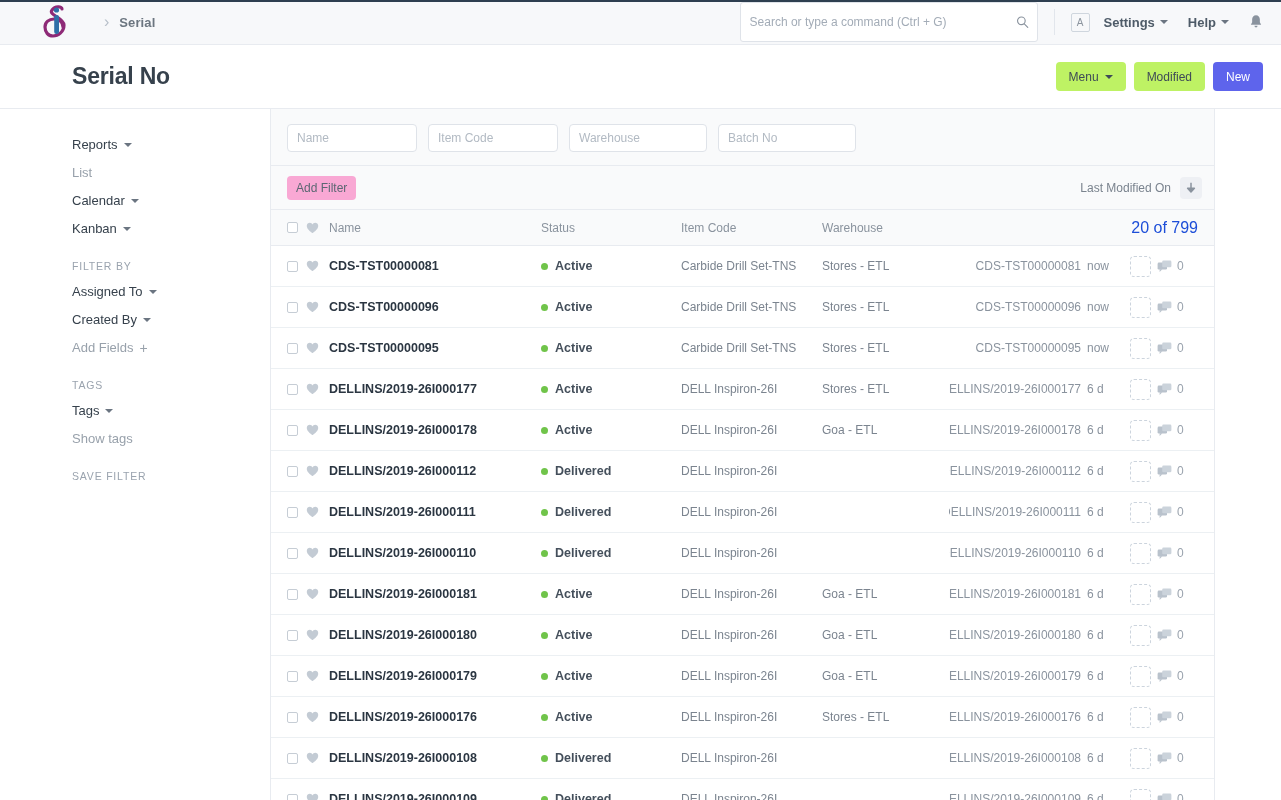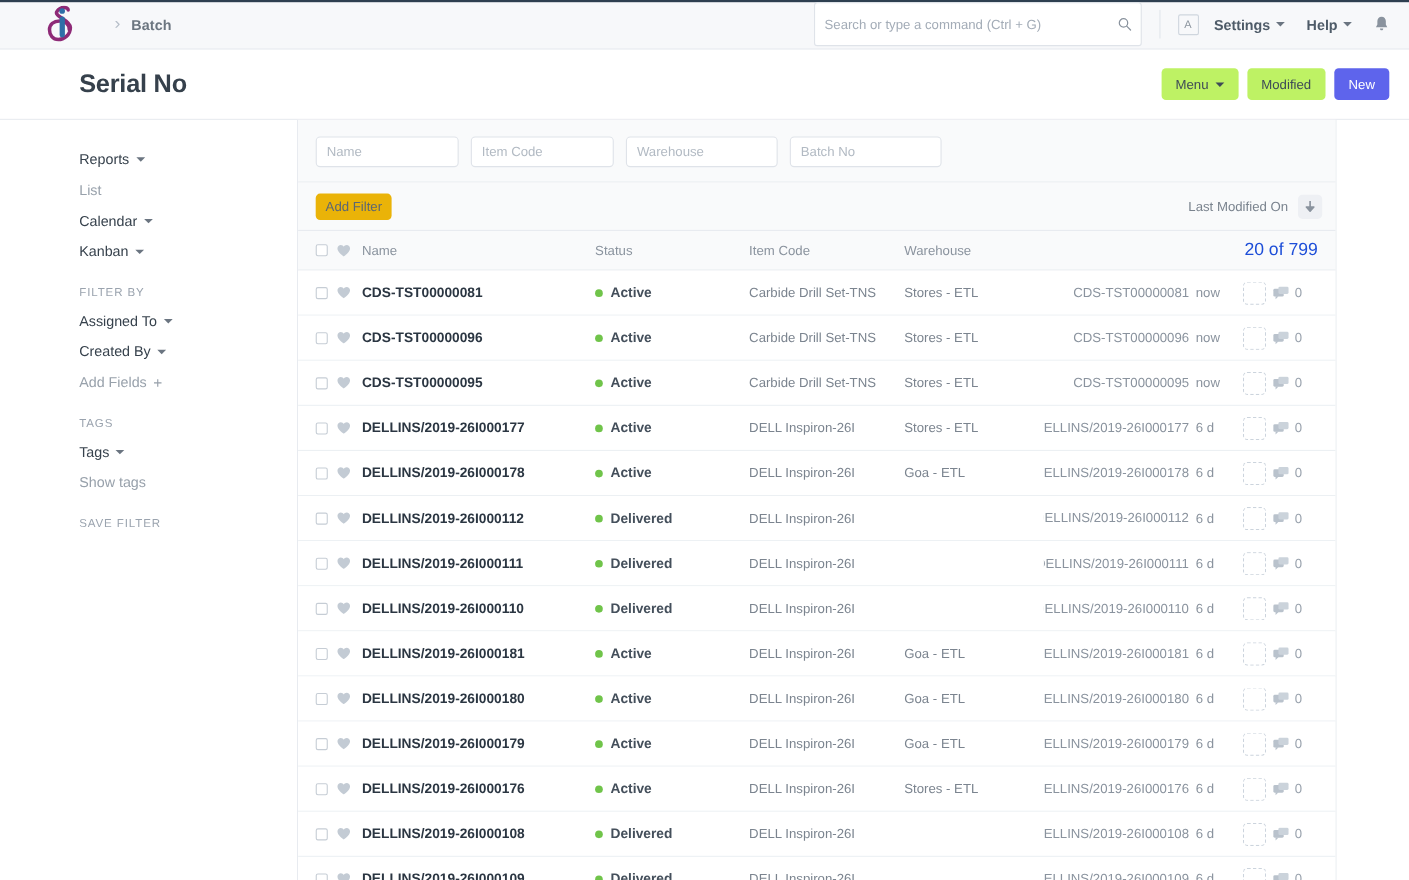--- a/index.html
+++ b/index.html
@@ -90,21 +90,21 @@
   .list-wrap { width: 945px; border-left:1px solid #e8ebf0; border-right:1px solid #e8ebf0; background:#fff; }
   .filter-area { background:#f9fafb; border-bottom:1px solid #e8ebf0; padding: 15px 16px 13px 16px; display:flex; gap:11px; }
   .filter-input {
     width: 130px; height:28px; border:1px solid #dfe3e9; border-radius:4px; background:#fff;
     padding:0 9px; font-size:12px; color:#8d96a0; font-family:"Liberation Sans", sans-serif; outline:none;
   }
   .filter-input::placeholder { color:#b2bac3; }
   .filter-input.wide { width: 138px; }
 
   .subbar { background:#f9fafb; border-bottom:1px solid #e8ebf0; height:44px; display:flex; align-items:center; padding: 0 12px 0 16px; }
-  .add-filter { font-size:12px; color:#5c6773; background:#eab308; border:none; border-radius:4px; padding:5px 9px; cursor:pointer; font-family:"Liberation Sans", sans-serif; }
+  .add-filter { font-size:12px; color:#5c6773; background:#f9a8d4; border:none; border-radius:4px; padding:5px 9px; cursor:pointer; font-family:"Liberation Sans", sans-serif; }
   .sort-area { margin-left:auto; display:flex; align-items:center; gap:9px; }
   .sort-label { font-size:12px; color:#7a838e; cursor:pointer; }
   .sort-btn { width:22px; height:22px; background:#eef0f4; border-radius:4px; display:flex; align-items:center; justify-content:center; cursor:pointer; }
 
   .list-head { background:#f9fafb; border-bottom:1px solid #e8ebf0; height:36px; display:flex; align-items:center; padding:0 16px; }
   .hcell { font-size:12px; color:#8a939e; }
 
   .row { height:41px; border-bottom:1px solid #ecf0f3; display:flex; align-items:center; padding:0 16px; background:#fff; }
   .cb { width:11px; height:11px; border:1px solid #c6cdd5; border-radius:2px; background:#fff; flex:none; cursor:pointer; }
   .heart { width:13px; height:12px; flex:none; }
@@ -141,21 +141,21 @@
     <div class="brand">
       <svg class="logo-svg" width="30" height="34" viewBox="0 0 30 34">
         <path d="M20 4 C20 1, 13 1, 10 5 C6 10, 22 13, 22 20 C22 27, 16 31, 11 31 C6 31, 3 27, 3 22 C3 17, 7 14, 12 14 C17 14, 21 17, 21 22" fill="none" stroke="#8e2a77" stroke-width="3.2" stroke-linecap="round"></path>
         <circle cx="14.5" cy="5" r="2.6" fill="#2f6fa8"></circle>
         <rect x="12.2" y="10" width="4.8" height="19" rx="2.2" fill="#2f6fa8"></rect>
       </svg>
     </div>
 
     <div class="breadcrumb">
       <span class="chev">›</span>
-      <span class="crumb-text">Batch</span>
+      <span class="crumb-text">Serial</span>
     </div>
 
     <div class="nav-right">
       <div class="searchbox">
         <input type="text" placeholder="Search or type a command (Ctrl + G)" style="">
         <svg class="search-icon" viewBox="0 0 16 16">
           <circle cx="6.6" cy="6.6" r="4.7" fill="none" stroke="#8a939e" stroke-width="1.4"></circle>
           <line x1="10.2" y1="10.2" x2="14.5" y2="14.5" stroke="#8a939e" stroke-width="1.4" stroke-linecap="round"></line>
         </svg>
       </div>

